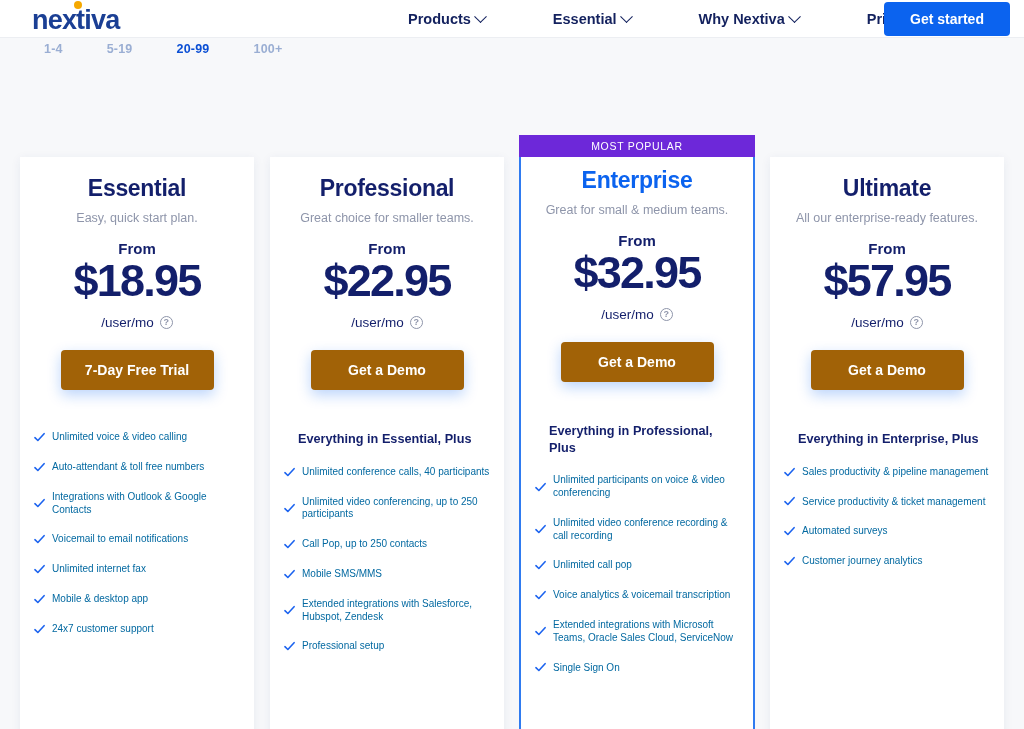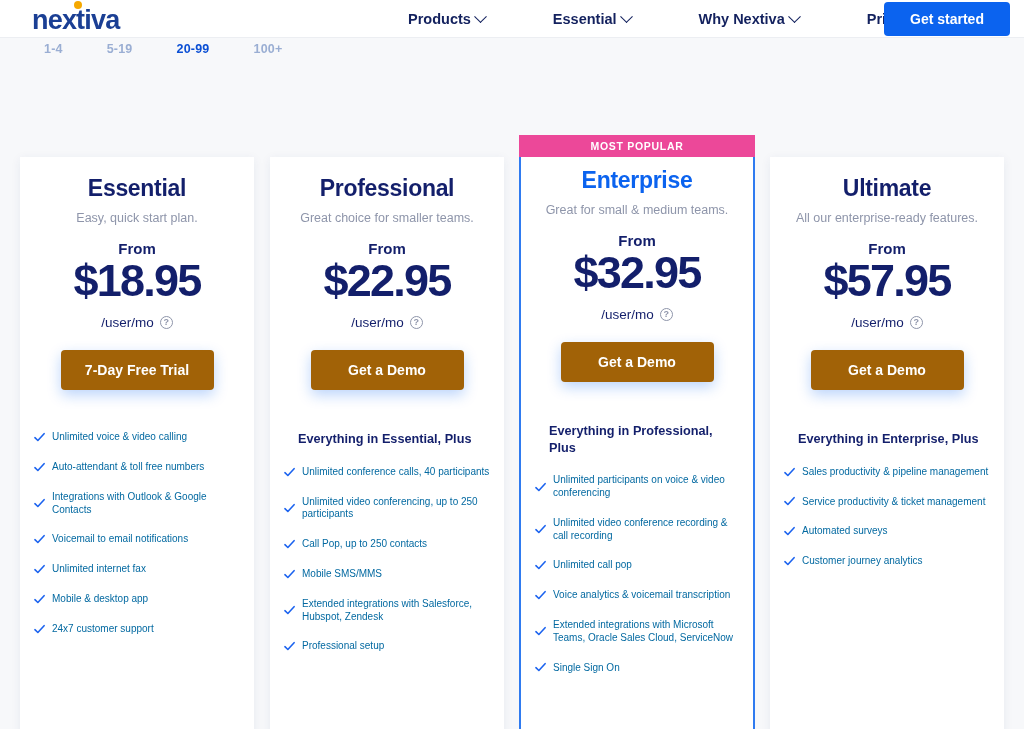--- a/index.html
+++ b/index.html
@@ -142,24 +142,24 @@
     border-top: none;
     box-shadow: none;
   }
 
   .popular-banner {
     position: absolute;
     left: 519px;
     top: 75px;
     width: 236px;
     height: 22px;
-    background: #ec4899;
+    background: #6d28d9;
     color: #ffffff;
     font-size: 10.5px;
-    font-weight: 700;
+    font-weight: 400;
     letter-spacing: 0.7px;
     display: flex;
     align-items: center;
     justify-content: center;
     z-index: 3;
   }
 
   .card-inner {
     padding: 0 18px;
     text-align: center;

